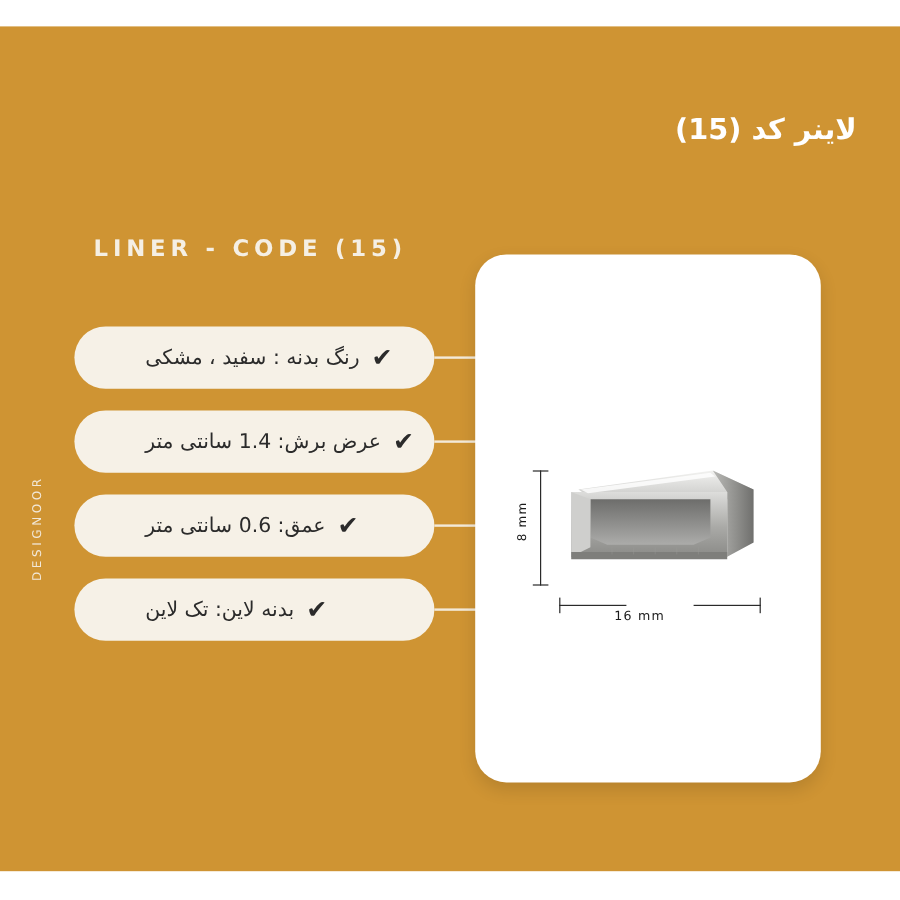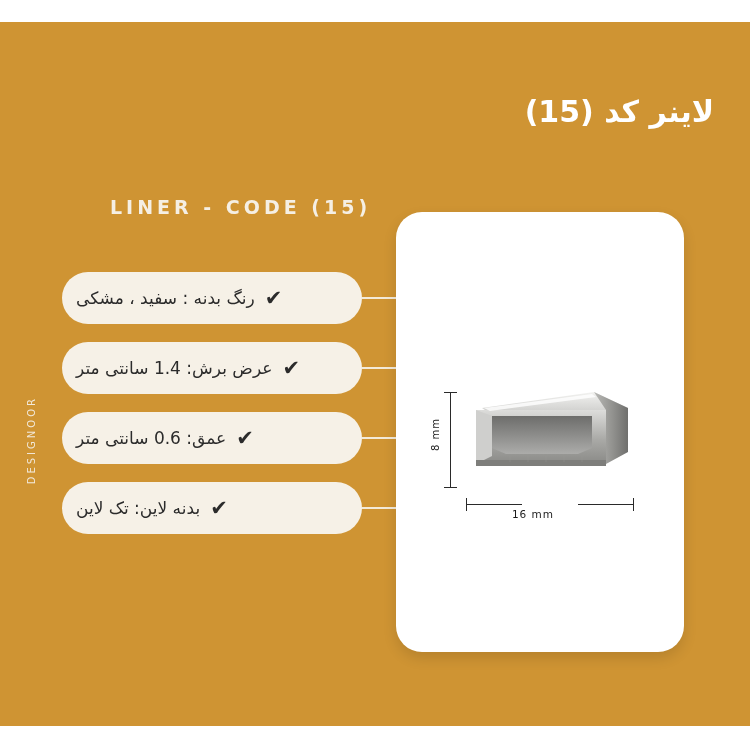--- a/index.html
+++ b/index.html
@@ -32,40 +32,39 @@
     left: 0; bottom: 0;
     width: 750px; height: 24px;
     background: #ffffff;
   }
 
   
   .title-fa {
     position: absolute;
     right: 36px;
     top: 94px;
-    font-size: 30px;
+    font-size: 24px;
     font-weight: bold;
     color: #ffffff;
     direction: rtl;
     letter-spacing: 0px;
     white-space: nowrap;
     font-family: "DejaVu Sans", "Liberation Sans", sans-serif;
   }
 
   
   .title-en {
     position: absolute;
     left: 78px;
     top: 196px;
     font-size: 19px;
     font-weight: bold;
     color: #f5efe4;
     letter-spacing: 4px;
     white-space: nowrap;
-    margin-left: 32px;
   }
 
   
   .brand-vertical {
     position: absolute;
     left: 26px;
     top: 396px;
     font-size: 10px;
     letter-spacing: 3px;
     color: #f2e9da;
@@ -95,20 +94,21 @@
     margin-left: 10px;
     line-height: 1;
     font-weight: bold;
   }
   .pill .ptext {
     font-size: 17px;
     color: #2b2b2b;
     direction: rtl;
     white-space: nowrap;
     font-family: "DejaVu Sans", "Liberation Sans", sans-serif;
+    margin-left: 45px;
   }
   #pill0 { top: 272px; }
   #pill1 { top: 342px; }
   #pill2 { top: 412px; }
   #pill3 { top: 482px; }
 
   
   .connector {
     position: absolute;
     height: 1.5px;

